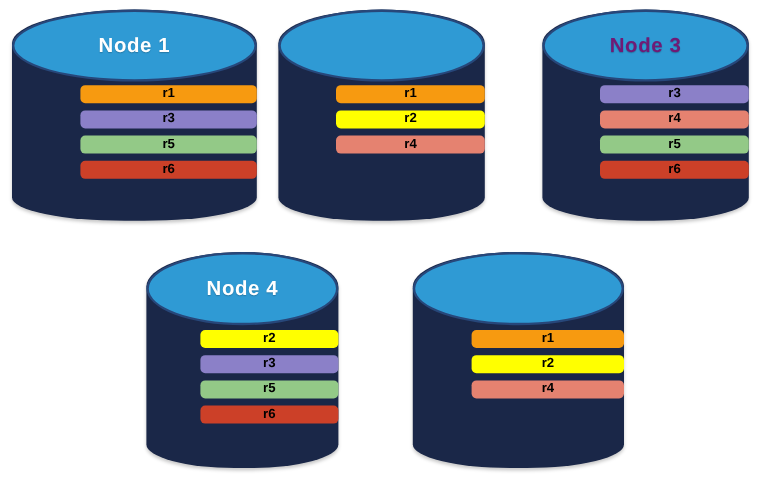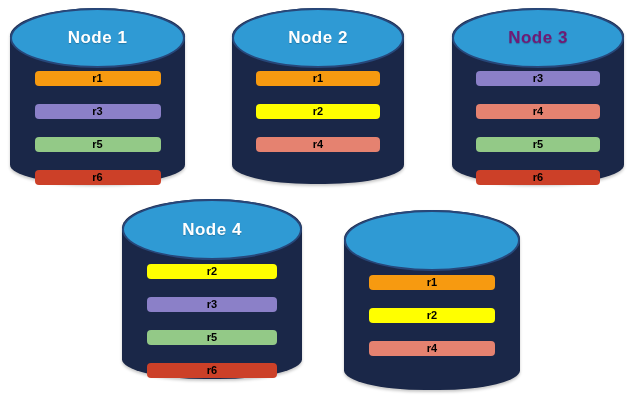--- a/index.html
+++ b/index.html
@@ -58,74 +58,73 @@
     white-space: nowrap;
     pointer-events: none;
   }
   .replica-stack {
     position: absolute;
     left: 0;
     top: 36%;
     width: 100%;
     display: flex;
     flex-direction: column;
-    align-items: center;
-    gap: 18px;
+    align-items: flex-end;
+    gap: 6px;
   }
   .replica {
     width: 72%;
     height: 15px;
     border-radius: 4px;
     display: flex;
     align-items: center;
     justify-content: center;
     color: #000000;
     font-weight: bold;
     font-size: 11px;
     line-height: 1;
     box-sizing: border-box;
   }
 </style>
 </head>
 <body>
 
 <div id="canvas" style="background: rgb(255, 255, 255);">
-    <div class="node" style="left: 10px; top: 8px; width: 175px; height: 176px;">
+    <div class="node" style="left: 10px; top: 8px; width: 204px; height: 176px;">
       <div class="node-body" style="background: rgb(26, 39, 72);"></div>
       <div class="node-top" style="background: rgb(47, 154, 212); border-color: rgb(39, 71, 122);"></div>
       <div class="node-title" style="color: rgb(255, 255, 255);">Node  1</div>
       <div class="replica-stack">
         <div class="replica" style="background: rgb(247, 154, 16); color: rgb(0, 0, 0);">r1</div>
         <div class="replica" style="background: rgb(139, 128, 200); color: rgb(0, 0, 0);">r3</div>
         <div class="replica" style="background: rgb(147, 201, 135); color: rgb(0, 0, 0);">r5</div>
         <div class="replica" style="background: rgb(204, 64, 40); color: rgb(0, 0, 0);">r6</div>
       </div>
     </div>
     <div class="node" style="left: 232px; top: 8px; width: 172px; height: 176px;">
       <div class="node-body" style="background: rgb(26, 39, 72);"></div>
       <div class="node-top" style="background: rgb(47, 154, 212); border-color: rgb(39, 71, 122);"></div>
-      <div class="node-title" style="color: rgb(255, 255, 255);">Node  2</div>
       <div class="replica-stack">
         <div class="replica" style="background: rgb(247, 154, 16); color: rgb(0, 0, 0);">r1</div>
         <div class="replica" style="background: rgb(255, 255, 0); color: rgb(0, 0, 0);">r2</div>
         <div class="replica" style="background: rgb(229, 130, 112); color: rgb(0, 0, 0);">r4</div>
       </div>
     </div>
     <div class="node" style="left: 452px; top: 8px; width: 172px; height: 176px;">
       <div class="node-body" style="background: rgb(26, 39, 72);"></div>
       <div class="node-top" style="background: rgb(47, 154, 212); border-color: rgb(39, 71, 122);"></div>
       <div class="node-title" style="color: #701a75;">Node  3</div>
       <div class="replica-stack">
         <div class="replica" style="background: rgb(139, 128, 200); color: rgb(0, 0, 0);">r3</div>
         <div class="replica" style="background: rgb(229, 130, 112); color: rgb(0, 0, 0);">r4</div>
         <div class="replica" style="background: rgb(147, 201, 135); color: rgb(0, 0, 0);">r5</div>
         <div class="replica" style="background: rgb(204, 64, 40); color: rgb(0, 0, 0);">r6</div>
       </div>
     </div>
-    <div class="node" style="left: 122px; top: 199px; width: 180px; height: 180px;">
+    <div class="node" style="left: 122px; top: 210px; width: 160px; height: 180px;">
       <div class="node-body" style="background: rgb(26, 39, 72);"></div>
       <div class="node-top" style="background: rgb(47, 154, 212); border-color: rgb(39, 71, 122);"></div>
       <div class="node-title" style="color: rgb(255, 255, 255);">Node  4</div>
       <div class="replica-stack">
         <div class="replica" style="background: rgb(255, 255, 0); color: rgb(0, 0, 0);">r2</div>
         <div class="replica" style="background: rgb(139, 128, 200); color: rgb(0, 0, 0);">r3</div>
         <div class="replica" style="background: rgb(147, 201, 135); color: rgb(0, 0, 0);">r5</div>
         <div class="replica" style="background: rgb(204, 64, 40); color: rgb(0, 0, 0);">r6</div>
       </div>
     </div>

